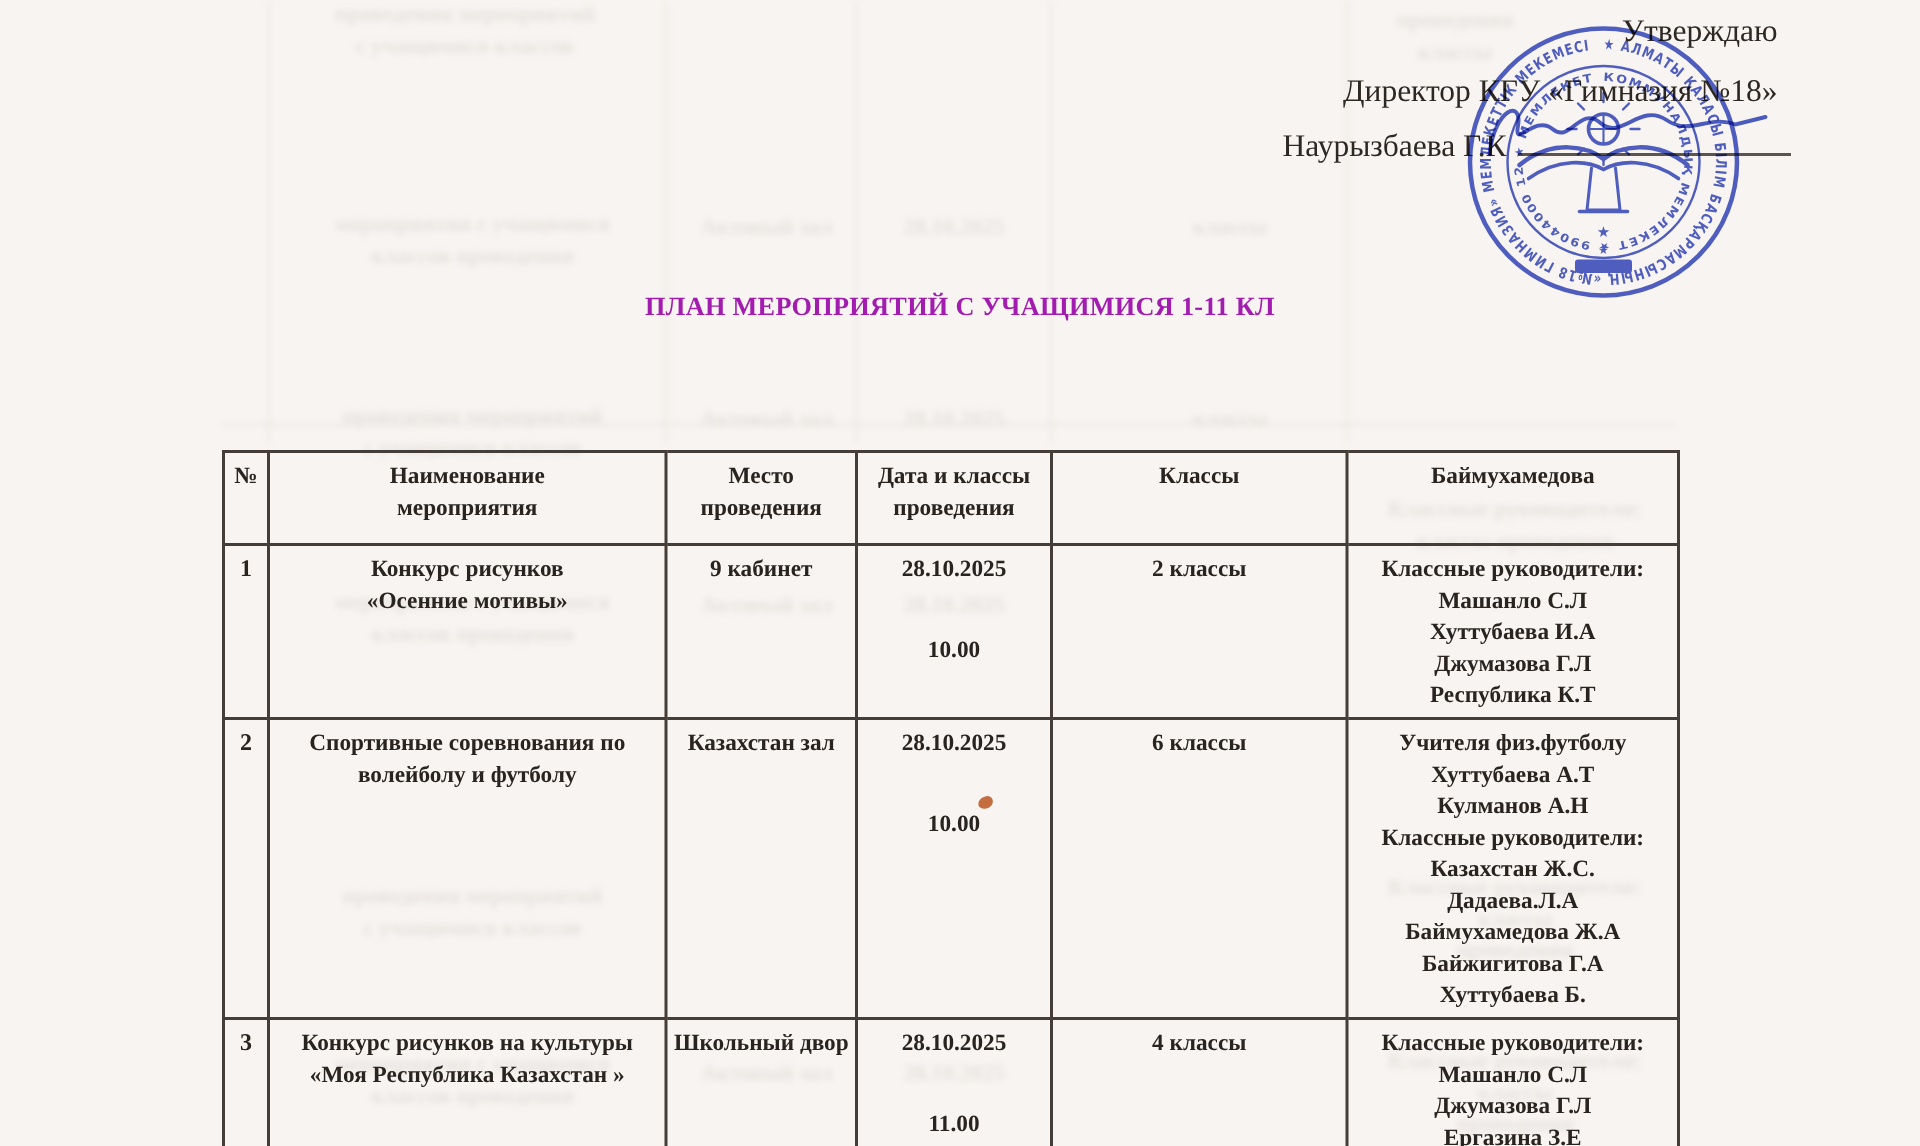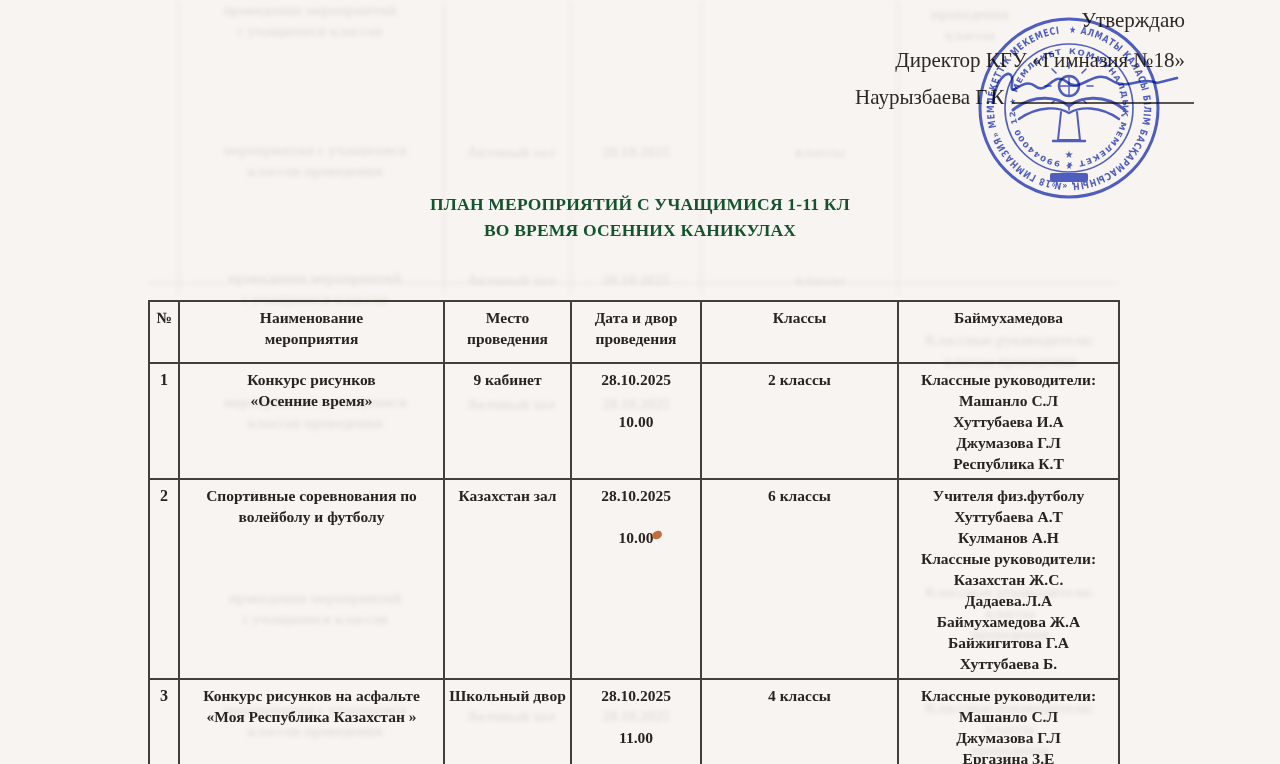--- a/index.html
+++ b/index.html
@@ -39,37 +39,37 @@
   .appr{position:absolute;right:95px;font-size:21px;white-space:nowrap;color:#2e2824;}
   .appr-1{top:8px;}
   .appr-2{top:48px;}
   .appr-3{top:84px;left:855px;right:auto;}
   .sig-line{display:inline-block;width:182px;border-bottom:2px solid #5c554f;height:18px;margin-left:8px;}
   
   .stamp{position:absolute;left:973px;top:8px;width:192px;height:198px;mix-blend-mode:multiply;opacity:.93;}
   .signature{position:absolute;left:985px;top:58px;width:200px;height:62px;mix-blend-mode:multiply;}
   
   .doc-title{position:absolute;left:0;top:191px;width:100%;text-align:center;
-    font-weight:bold;font-size:17.5px;line-height:26px;color:#14532d;letter-spacing:.2px;}
+    font-weight:bold;font-size:17.5px;line-height:26px;color:#a21caf;letter-spacing:.2px;}
   
   table.events{position:absolute;left:148px;top:300px;width:970px;border-collapse:collapse;table-layout:fixed;
     font-size:15.5px;font-weight:bold;line-height:21px;color:#2a2420;}
   table.events th,table.events td{border:2px solid #443d38;vertical-align:top;text-align:center;padding:5px 4px 4px 4px;}
   table.events thead tr{height:62px;}
   tr.r1{height:98px;}
   tr.r2{height:177px;}
   tr.r3{height:112px;}
   .col-num{width:30px;}
   .col-name{width:265px;}
   .col-place{width:127px;}
   .col-date{width:130px;}
   .col-class{width:197px;}
   .col-resp{width:221px;}
   td.cell-num{text-align:center;font-size:16px;}
-  .time-val{margin-top:21px;}
+  .time-val{margin-top:33px;}
   
   .speck{position:absolute;left:652px;top:531px;width:10px;height:8px;background:#bd5e2c;
     border-radius:60% 40% 55% 45%;transform:rotate(-12deg);opacity:.9;}
 </style>
 </head>
 <body>
 
 <div class="page">
 
   <div class="ghost-layer">
@@ -200,21 +200,20 @@
       <rect x="77" y="165" width="38" height="9" rx="2"></rect>
     </g>
   </svg>
 
   <svg class="signature" viewBox="0 0 200 62">
     <path d="M8 44 C12 14 30 8 27 26 C24 42 38 18 50 28 C62 38 68 12 82 24 C96 36 108 10 126 22 C142 33 154 18 172 25 L192 20" stroke="#4355c5" stroke-width="2.6" fill="none" stroke-linecap="round" opacity="0.95"></path>
   </svg>
 
   <div class="doc-title">
       <div>ПЛАН МЕРОПРИЯТИЙ С УЧАЩИМИСЯ 1-11 КЛ</div>
-      <div>ВО ВРЕМЯ ОСЕННИХ КАНИКУЛАХ</div>
     </div>
 
   <table class="events">
     <colgroup>
       <col class="col-num">
         <col class="col-name">
         <col class="col-place">
       <col class="col-date">
         <col class="col-class">
         <col class="col-resp">
@@ -224,33 +223,33 @@
         <th>№</th>
         <th>
             <div>Наименование</div>
             <div>мероприятия</div>
           </th>
         <th>
             <div>Место</div>
             <div>проведения</div>
           </th>
         <th>
-            <div>Дата и двор</div>
+            <div>Дата и классы</div>
             <div>проведения</div>
           </th>
         <th>Классы</th>
         <th>Баймухамедова</th>
       </tr>
     </thead>
     <tbody>
       <tr class="r1">
         <td class="cell-num">1</td>
         <td>
             <div>Конкурс рисунков</div>
-            <div>«Осенние время»</div>
+            <div>«Осенние мотивы»</div>
           </td>
         <td>9 кабинет</td>
         <td>
           <div>28.10.2025</div>
           <div class="time-val">10.00</div>
         </td>
         <td>2 классы</td>
         <td>
             <div>Классные руководители:</div>
             <div>Машанло С.Л</div>
@@ -279,21 +278,21 @@
             <div>Казахстан Ж.С.</div>
             <div>Дадаева.Л.А</div>
             <div>Баймухамедова Ж.А</div>
             <div>Байжигитова Г.А</div>
             <div>Хуттубаева Б.</div>
           </td>
       </tr>
       <tr class="r3">
         <td class="cell-num">3</td>
         <td>
-            <div>Конкурс рисунков на асфальте</div>
+            <div>Конкурс рисунков на культуры</div>
             <div>«Моя Республика Казахстан »</div>
           </td>
         <td>Школьный двор</td>
         <td>
           <div>28.10.2025</div>
           <div class="time-val">11.00</div>
         </td>
         <td>4 классы</td>
         <td>
             <div>Классные руководители:</div>

